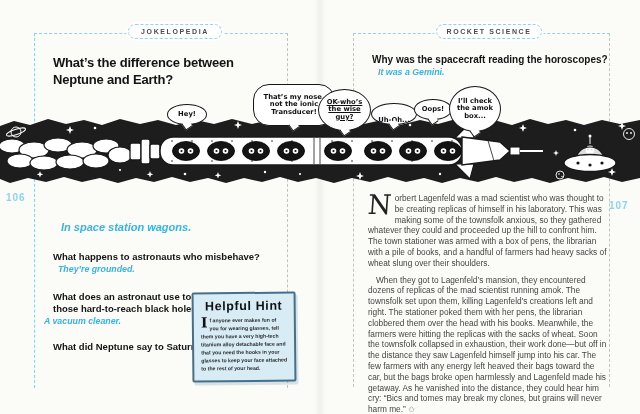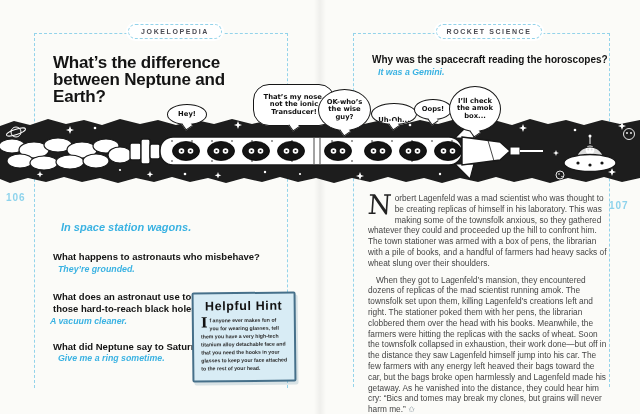--- a/index.html
+++ b/index.html
@@ -9,21 +9,21 @@
           background:linear-gradient(90deg,rgba(0,0,0,0) 0%,rgba(80,80,80,0.07) 50%,rgba(0,0,0,0) 100%);}
   .frame{position:absolute;border:1px dashed #93d3ea;border-bottom:none;}
   .frame-left{left:34px;top:33px;width:252px;height:354px;}
   .frame-right{left:353px;top:33px;width:255px;height:353px;}
   .badge{position:absolute;top:24px;background:#fff;border:1.5px dashed #93d3ea;border-radius:12px;
          padding:3px 6px;text-align:center;font-size:7px;font-weight:700;letter-spacing:1.6px;
          color:#4a4a52;text-transform:uppercase;box-shadow:0 0 0 2px #fff;}
   .badge-left{left:128px;width:80px;}
   .badge-right{left:436px;width:92px;}
   .q{position:absolute;color:#141414;font-weight:700;}
-  .q.lg{font-size:17px;line-height:17px;letter-spacing:-0.2px;}
+  .q.lg{font-size:13px;line-height:17px;letter-spacing:-0.2px;}
   .q.sm{font-size:9.5px;line-height:11.5px;}
   .a{position:absolute;color:#3ab2e2;font-style:italic;font-weight:700;}
   .a.lg{font-size:11px;}
   .a.sm{font-size:8.8px;}
   .pagenum{position:absolute;color:#8ed3ec;font-size:10px;letter-spacing:1px;font-weight:700;}
   
   .hint{position:absolute;left:192px;top:292px;width:100px;height:86px;background:#d8ecf5;
         border:2px solid #46708a;border-radius:2px;transform:rotate(-0.6deg);
         box-shadow:2px 3px 0 rgba(110,150,170,0.25);}
   .hint-title{margin-top:5px;text-align:center;font-size:12.5px;font-weight:800;letter-spacing:0.6px;color:#121212;}
@@ -44,21 +44,21 @@
   .bubble{position:absolute;background:#fff;border:1.3px solid #161616;z-index:5;
           display:flex;align-items:center;justify-content:center;text-align:center;
           font-size:6.8px;line-height:7.4px;font-weight:600;color:#111;
           font-family:"DejaVu Sans",sans-serif;}
   .tail{position:absolute;bottom:-4.5px;left:50%;width:7px;height:7px;background:#fff;
         transform:translateX(-50%) rotate(55deg);border-right:1.3px solid #161616;
         border-bottom:1.3px solid #161616;}
   .b1{left:167px;top:104px;width:38px;height:19px;border-radius:50%;}
   .b2{left:207px;top:94px;width:42px;height:29px;border-radius:50%;}
   .b3{left:253px;top:84px;width:80px;height:40px;border-radius:16px;}
-  .b4{left:318px;top:89px;width:51px;height:40px;border-radius:50%;}
+  .b4{left:318px;top:89px;width:51px;height:40px;border-radius:50%;text-decoration:underline;}
   .b5{left:371px;top:103px;width:44px;height:20px;border-radius:50%;align-items:flex-end;}
   .b6{left:414px;top:99px;width:36px;height:19px;border-radius:50%;}
   .b7{left:449px;top:86px;width:50px;height:44px;border-radius:50%;}
 </style>
 </head>
 <body>
 
 <div class="spread">
 
   <div class="gutter"></div>
@@ -73,24 +73,23 @@
   </div>
 
   <div class="q lg" style="left:53px;top:54px;width:212px">What’s the difference between Neptune and Earth?</div>
 
   <div class="a lg" style="left:61px;top:221px">In space station wagons.</div>
 
   <div class="q sm" style="left:53px;top:251px;width:220px">What happens to astronauts who misbehave?</div>
   <div class="a sm" style="left:58px;top:264px">They’re grounded.</div>
 
   <div class="q sm" style="left:53px;top:291px;width:172px">What does an astronaut use to dust those hard-to-reach black holes?</div>
-  <div class="a sm" style="left:50px;top:316px">A vacuum cleaner.</div>
+  <div class="a sm" style="left:44px;top:316px">A vacuum cleaner.</div>
 
   <div class="q sm" style="left:53px;top:341px;width:200px">What did Neptune say to Saturn?</div>
-  <div class="a sm" style="left:58px;top:353px">Give me a ring sometime.</div>
 
   <div class="pagenum" style="left:6px;top:192px">106</div>
 
   <div class="hint">
     <div class="hint-title">Helpful Hint</div>
     <div class="hint-body">
       <span class="hint-cap">I</span><span>f anyone ever makes fun of you for wearing glasses, tell them you have a very high-tech titanium alloy detachable face and that you need the hooks in your glasses to keep your face attached to the rest of your head.</span>
     </div>
   </div>
 

